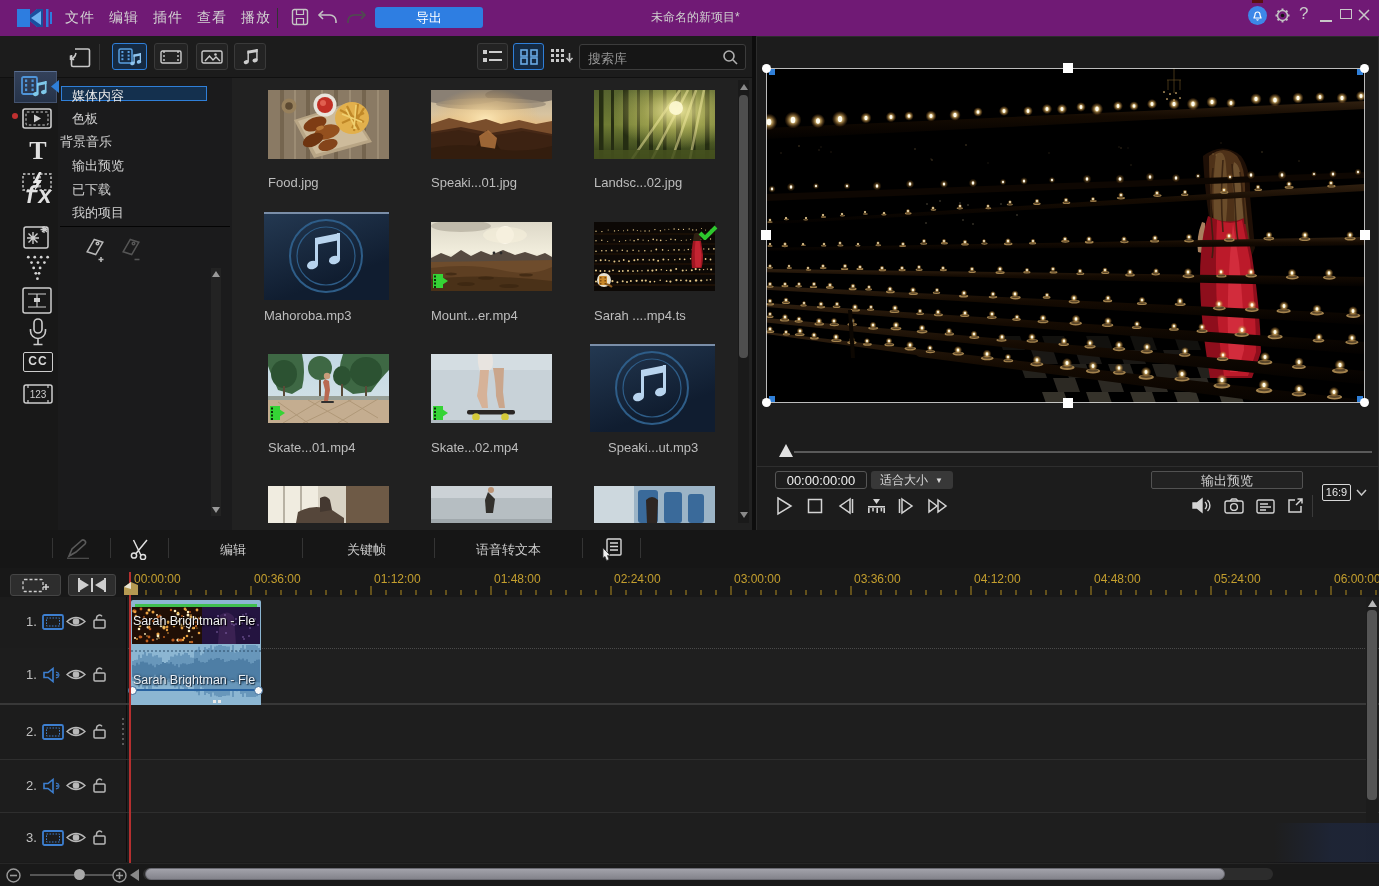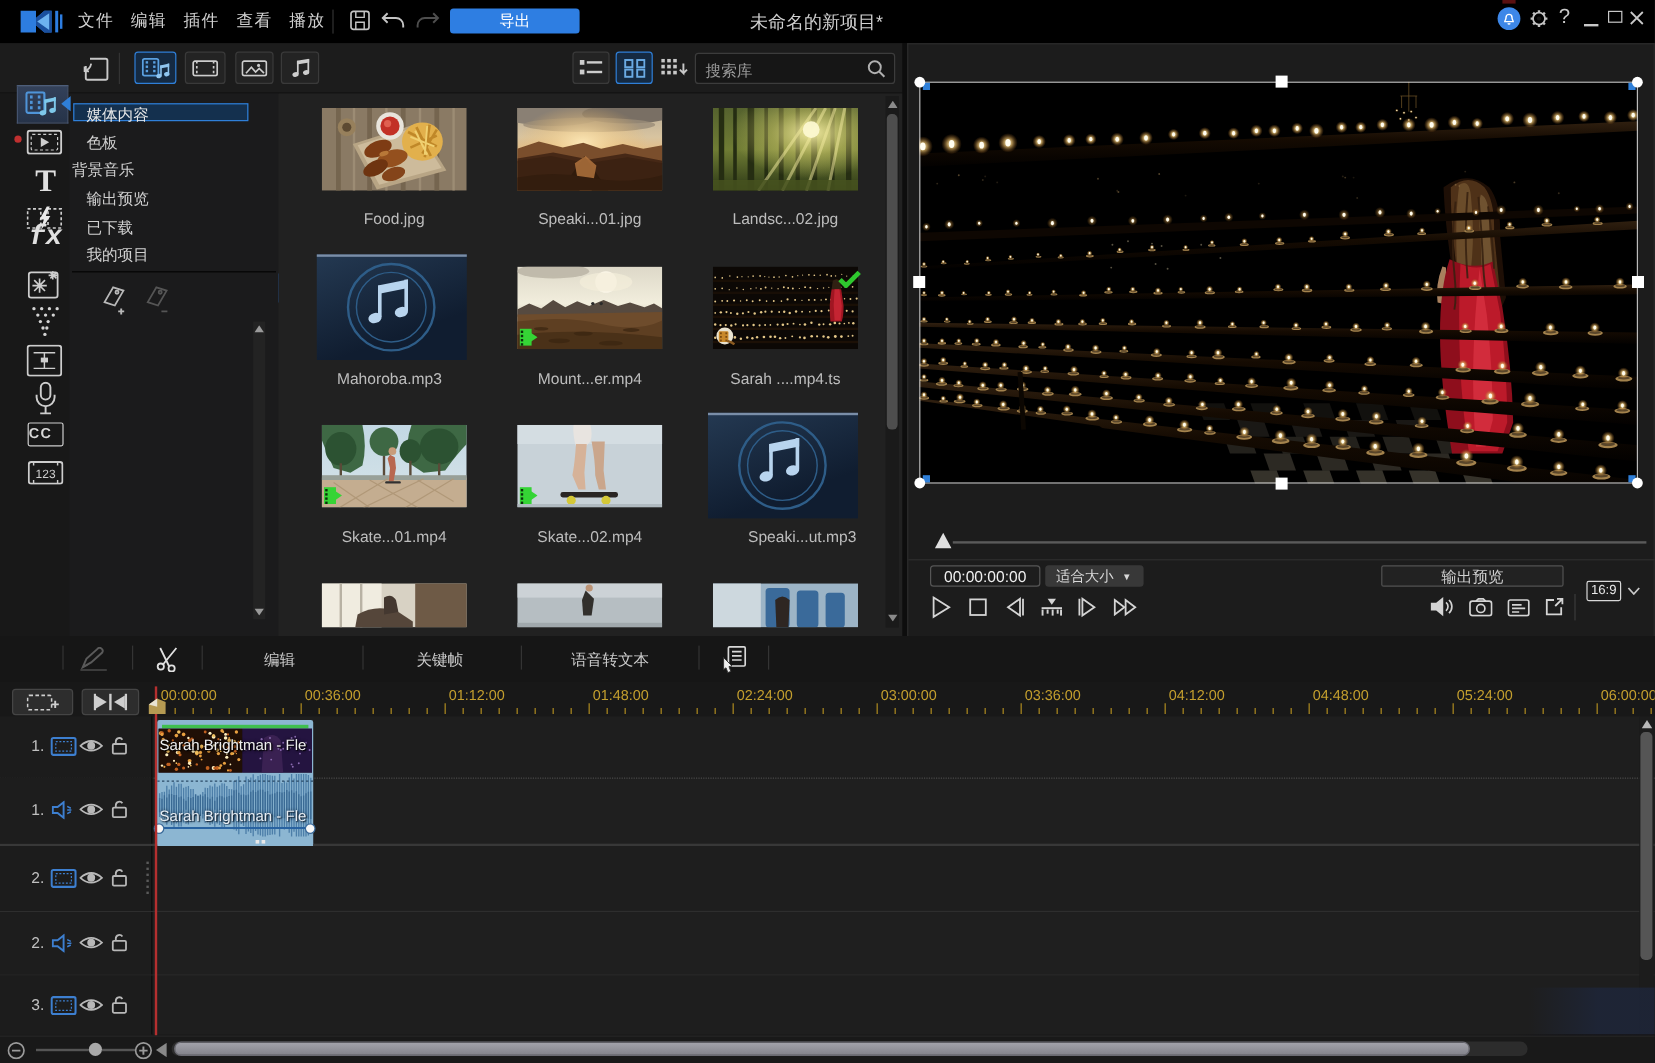--- a/index.html
+++ b/index.html
@@ -1,32 +1,32 @@
 <!DOCTYPE html>
 <html><head><meta charset="utf-8">
 <style>
 *{margin:0;padding:0;box-sizing:border-box}
 html,body{width:1379px;height:886px;overflow:hidden;background:#181818;font-family:"Liberation Sans",sans-serif;color:#c8c8c8;-webkit-font-smoothing:antialiased}
 .abs{position:absolute}
 #stage{position:relative;width:1379px;height:886px}
 
-#topbar{left:0;top:0;width:1379px;height:36px;background:#000000}
+#topbar{left:0;top:0;width:1379px;height:36px;background:#701a75}
 .menu{font-size:14px;color:#d2d2d2;letter-spacing:1px}
 #exportbtn{left:375px;top:7px;width:108px;height:21px;background:#2e7ee2;border-radius:3px;color:#fff;font-size:13px;text-align:center;line-height:21px}
 
 #mtoolbar{left:0;top:36px;width:752px;height:42px;background:#1c1c1c;border-bottom:1px solid #101010}
 .tbtn{position:absolute;top:7px;height:27px;background:#232323;border:1px solid #3a3a3a;border-radius:3px}
 .tbtn.sel{border:1px solid #2f7fd8;background:#152a42}
 
 #mediabody{left:0;top:78px;width:752px;height:452px;background:#202020}
 #sidestrip{left:0;top:78px;width:58px;height:452px;background:#181818}
 #cats{left:58px;top:78px;width:174px;height:452px;background:#1b1b1c}
 #grid{left:232px;top:78px;width:520px;height:452px;background:#212121}
 .cat{position:absolute;left:14px;font-size:13px;color:#d0d0d0}
-.thumblabel{position:absolute;width:121px;text-align:center;font-size:13px;color:#bdbdbd}
+.thumblabel{position:absolute;width:121px;font-size:13px;color:#bdbdbd}
 .thumb{position:absolute;width:121px;height:69px;overflow:hidden}
 
 #divider{left:752px;top:36px;width:4px;height:494px;background:#0d0d0d}
 #preview{left:756px;top:36px;width:623px;height:494px;background:#1c1c1c;border:1px solid #2c2c2c;border-bottom:none}
 #video{left:766px;top:68px;width:599px;height:335px;background:#000}
 
 #timeline{left:0;top:530px;width:1379px;height:356px;background:#1a1a1a}
 #ttool{left:0;top:530px;width:1379px;height:38px;background:#161616}
 .tdiv{position:absolute;top:538px;width:1px;height:20px;background:#343434}
 .tlabel{position:absolute;top:541px;font-size:13px;color:#cccccc}
@@ -58,21 +58,21 @@
  </svg>
  <svg class="abs" style="left:317px;top:9px" width="22" height="16" viewBox="0 0 22 16" fill="none" stroke="#c4c4c4" stroke-width="1.6">
   <path d="M6 2 L2 6 L6 10"></path>
         <path d="M2 6 H13 a6 6 0 0 1 6 6 v2"></path>
  </svg>
  <svg class="abs" style="left:345px;top:9px" width="22" height="16" viewBox="0 0 22 16" fill="none" stroke="#4e4e4e" stroke-width="1.6">
   <path d="M16 2 L20 6 L16 10"></path>
         <path d="M20 6 H9 a6 6 0 0 0 -6 6 v2"></path>
  </svg>
  <div class="abs" id="exportbtn">导出</div>
- <span class="abs" style="left:625px;top:9px;font-size:15px;color:#cfcfcf">未命名的新项目*</span>
+ <span class="abs" style="left:651px;top:9px;font-size:12px;color:#cfcfcf">未命名的新项目*</span>
  <div class="abs" style="left:1252px;top:0;width:11px;height:3px;background:#5a1010"></div>
  <div class="abs" style="left:1248px;top:6px;width:19px;height:19px;border-radius:50%;background:#3d87e8"></div>
  <svg class="abs" style="left:1248px;top:6px" width="19" height="19" viewBox="0 0 19 19" fill="none" stroke="#fff" stroke-width="1.2">
   <path d="M6 12 c0-1 1-1.5 1-3.5 a2.5 2.5 0 0 1 5 0 c0 2 1 2.5 1 3.5 z"></path>
         <path d="M8.5 13.5 a1.2 1.2 0 0 0 2 0"></path>
  </svg>
  <svg class="abs" style="left:1274px;top:7px" width="17" height="17" viewBox="0 0 17 17" fill="none" stroke="#c2c2c2" stroke-width="1.5">
   <circle cx="8.5" cy="8.5" r="5"></circle>
         <circle cx="8.5" cy="8.5" r="1.8" fill="#141414" stroke="none"></circle>
   <g stroke-width="2">
@@ -239,21 +239,21 @@
 <svg class="abs" style="left:22px;top:287px" width="30" height="27" viewBox="0 0 30 27" fill="none" stroke="#cdcdcd">
  <rect x="1" y="1" width="28" height="25" rx="2" stroke-width="1.5"></rect>
  <path d="M6 7 h18 M6 20 h18" stroke-width="1.2"></path>
  <path d="M15 7 v13" stroke-width="1.2"></path>
       <rect x="12" y="11" width="6" height="4" fill="#cdcdcd" stroke="none"></rect>
 </svg>
 <svg class="abs" style="left:28px;top:318px" width="20" height="29" viewBox="0 0 20 29" fill="none" stroke="#cdcdcd" stroke-width="1.6">
  <rect x="6" y="1" width="8" height="14" rx="4"></rect>
  <path d="M2.5 11 v2 a7.5 7.5 0 0 0 15 0 v-2 M10 20.5 V26 M5.5 26.5 h9"></path>
 </svg>
-<div class="abs" style="left:23px;top:352px;width:30px;height:20px;border:1.6px solid #cdcdcd;border-radius:2px;color:#d8d8d8;font-size:12px;font-weight:bold;line-height:17px;letter-spacing:1px">CC</div>
+<div class="abs" style="left:23px;top:352px;width:30px;height:20px;border:1.6px solid #cdcdcd;border-radius:2px;color:#d8d8d8;font-size:12px;font-weight:bold;text-align:center;line-height:17px;letter-spacing:1px">CC</div>
 <svg class="abs" style="left:23px;top:384px" width="30" height="20" viewBox="0 0 30 20" fill="none" stroke="#cdcdcd">
  <rect x="1" y="1" width="28" height="18" rx="2" stroke-width="1.5"></rect>
  <path d="M5 1 v3 M5 16 v3 M25 1 v3 M25 16 v3" stroke-width="1.2"></path>
  <text x="15" y="14" font-size="10" fill="#cdcdcd" stroke="none" text-anchor="middle" font-family="Liberation Sans">123</text>
 </svg>
 
 <div class="abs" style="left:61px;top:86px;width:146px;height:15px;border:1px solid #2f7fd8;background:#14304e"></div>
 <span class="abs cat" style="left:72px;top:87px;color:#e8e8e8">媒体内容</span>
 <span class="abs cat" style="left:72px;top:110px">色板</span>
 <span class="abs cat" style="left:60px;top:133px">背景音乐</span>

